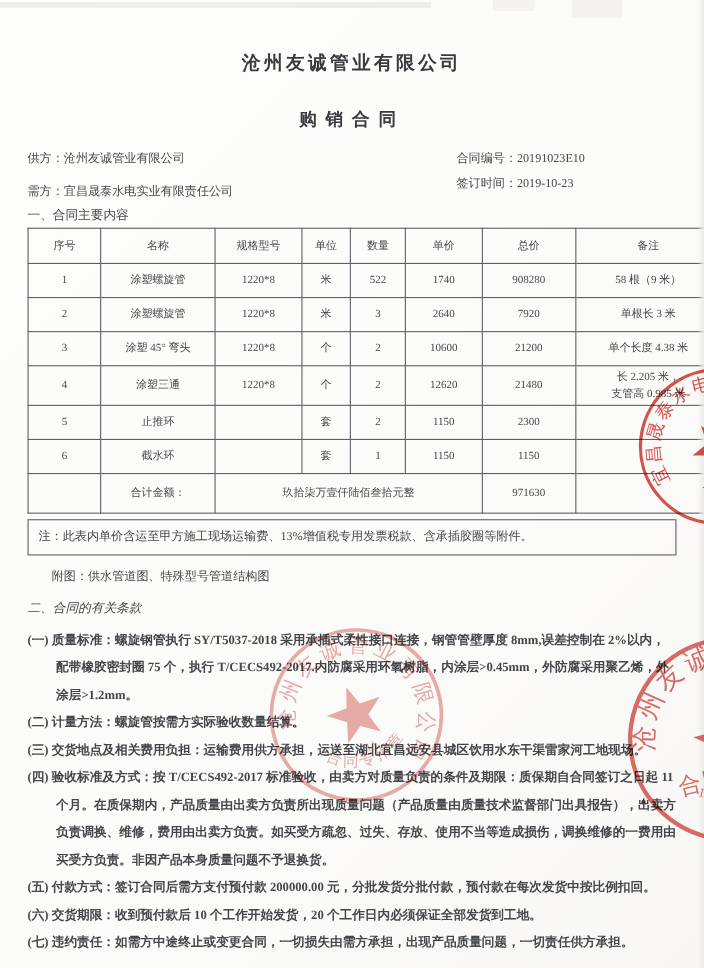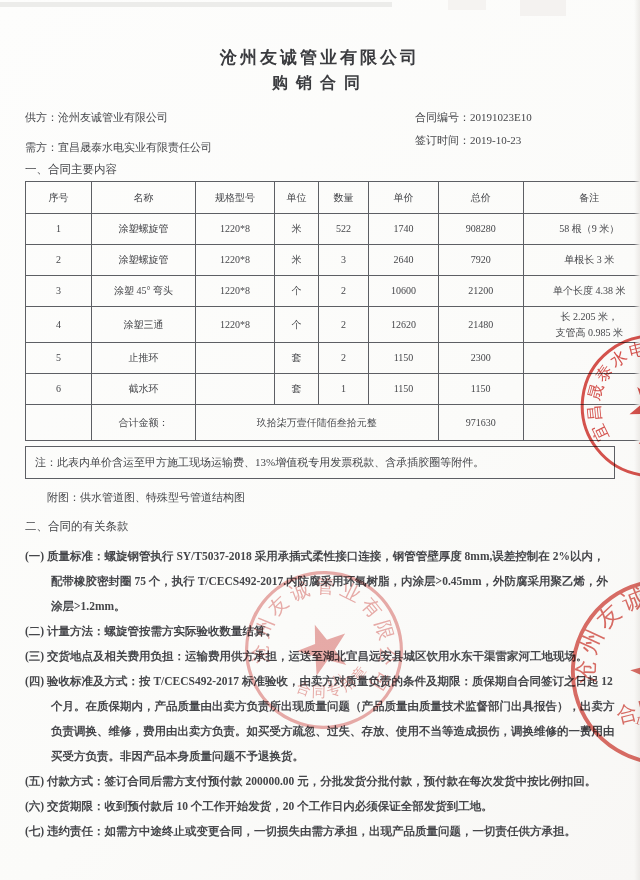--- a/index.html
+++ b/index.html
@@ -16,21 +16,21 @@
   .top-artifact-b{position:absolute;top:0;left:448px;width:38px;height:10px;background:#f5f3f1;}
   .top-artifact-c{position:absolute;top:0;left:520px;width:46px;height:16px;background:#f4f2f0;}
   .edge-shade{position:absolute;top:0;right:0;width:6px;height:100%;background:linear-gradient(to left,#eceae7,rgba(255,255,255,0));}
   .speck{position:absolute;left:583px;top:727px;width:4px;height:4px;border-radius:50%;background:#3c3c3e;}
 
   .company-title{
     margin:46px 0 0 0;text-align:center;
     font-size:17px;font-weight:600;letter-spacing:3px;color:#3a3b3f;
   }
   .contract-title{
-    margin:4px 0 0 0;text-align:center;
+    margin:30px 0 0 0;text-align:center;
     font-size:16px;font-weight:600;letter-spacing:8px;color:#3a3b3f;
   }
   .meta{display:flex;justify-content:space-between;margin:16px 25px 0 25px;font-size:11px;}
   .meta-left .line{margin:0 0 15px 0;}
   .meta-left .line:last-child{margin-bottom:0;}
   .meta-right{width:200px;}
   .meta-right .line{margin:0 0 8px 0;font-family:Liberation Serif, serif;}
   .section-heading{margin:6px 25px 4px 25px;font-size:11.5px;}
 
   table.main{
@@ -45,21 +45,21 @@
   table.main thead tr{height:32px;}
   table.main tbody tr{height:31px;}
   table.main tr.total-row{height:36px;}
   td.remark-cell{white-space:pre-line;}
 
   .note-box{
     margin:5px 25px 0 25px;border:1px solid #5d5f64;
     padding:7px 9px;font-size:11px;line-height:1.5;
   }
   .attachment-line{margin:11px 25px 0 25px;font-size:11px;padding-left:22px;}
-  .section-heading2{margin:14px 25px 0 25px;font-size:11.5px;}
+  .section-heading2{margin:14px 25px 0 25px;font-size:11.5px;font-style:italic;}
   .terms{margin:10px 25px 0 25px;font-size:11.5px;font-weight:bold;}
   .terms p{margin:0;line-height:25px;padding-left:26px;text-indent:-26px;}
 
   
   .seal{position:absolute;mix-blend-mode:multiply;pointer-events:none;}
   .seal-ring{fill:none;stroke:currentColor;stroke-width:4;}
   .seal-star{fill:currentColor;}
   .seal-name{fill:currentColor;font-size:22px;letter-spacing:3px;font-family:"Liberation Serif",serif;}
   .seal-caption{fill:currentColor;font-size:17px;letter-spacing:3px;}
   .seal-caption-straight{fill:currentColor;font-size:21px;letter-spacing:2px;}
@@ -195,21 +195,21 @@
     <span>注：此表内单价含运至甲方施工现场运输费、13%增值税专用发票税款、含承插胶圈等附件。</span>
   </div>
 
   <p class="attachment-line">附图：供水管道图、特殊型号管道结构图</p>
   <p class="section-heading2">二、合同的有关条款</p>
 
   <div class="terms" id="terms">
       <p>(一) 质量标准：螺旋钢管执行 SY/T5037-2018 采用承插式柔性接口连接，钢管管壁厚度 8mm,误差控制在 2%以内，配带橡胶密封圈 75 个，执行 T/CECS492-2017.内防腐采用环氧树脂，内涂层&gt;0.45mm，外防腐采用聚乙烯，外涂层&gt;1.2mm。</p>
       <p>(二) 计量方法：螺旋管按需方实际验收数量结算。</p>
       <p>(三) 交货地点及相关费用负担：运输费用供方承担，运送至湖北宜昌远安县城区饮用水东干渠雷家河工地现场。</p>
-      <p>(四) 验收标准及方式：按 T/CECS492-2017 标准验收，由卖方对质量负责的条件及期限：质保期自合同签订之日起 12 个月。在质保期内，产品质量由出卖方负责所出现质量问题（产品质量由质量技术监督部门出具报告），出卖方负责调换、维修，费用由出卖方负责。如买受方疏忽、过失、存放、使用不当等造成损伤，调换维修的一费用由买受方负责。非因产品本身质量问题不予退换货。</p>
+      <p>(四) 验收标准及方式：按 T/CECS492-2017 标准验收，由卖方对质量负责的条件及期限：质保期自合同签订之日起 11 个月。在质保期内，产品质量由出卖方负责所出现质量问题（产品质量由质量技术监督部门出具报告），出卖方负责调换、维修，费用由出卖方负责。如买受方疏忽、过失、存放、使用不当等造成损伤，调换维修的一费用由买受方负责。非因产品本身质量问题不予退换货。</p>
       <p>(五) 付款方式：签订合同后需方支付预付款 200000.00 元，分批发货分批付款，预付款在每次发货中按比例扣回。</p>
       <p>(六) 交货期限：收到预付款后 10 个工作开始发货，20 个工作日内必须保证全部发货到工地。</p>
       <p>(七) 违约责任：如需方中途终止或变更合同，一切损失由需方承担，出现产品质量问题，一切责任供方承担。</p>
     </div>
 
   <svg class="seal seal-buyer" viewBox="0 0 200 200" aria-hidden="true" style="color: rgb(213, 68, 63);">
     <defs>
       <path id="arcTopA" d="M 30,100 A 70,70 0 1 1 170,100 A 70,70 0 1 1 30,100" fill="none"></path>
       <path id="arcBotA" d="M 46,124 A 62,62 0 0 0 154,124" fill="none"></path>
     </defs>

